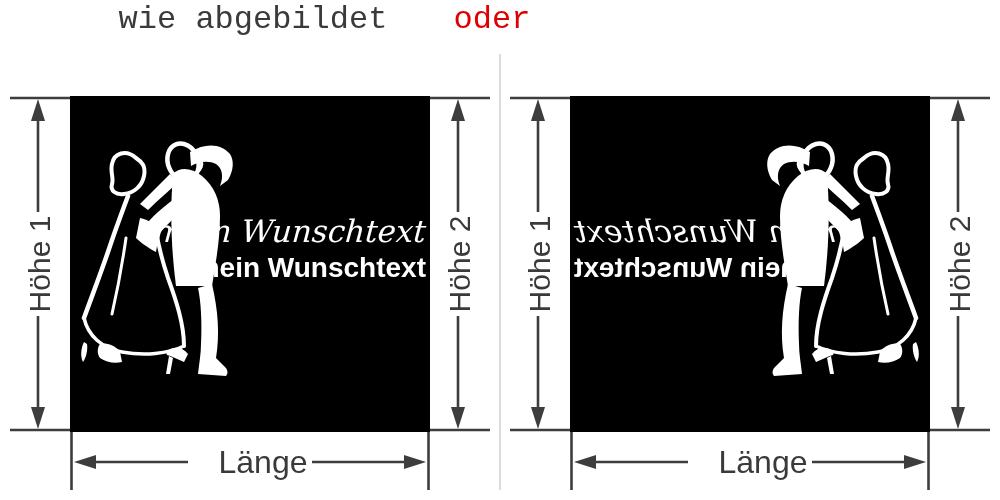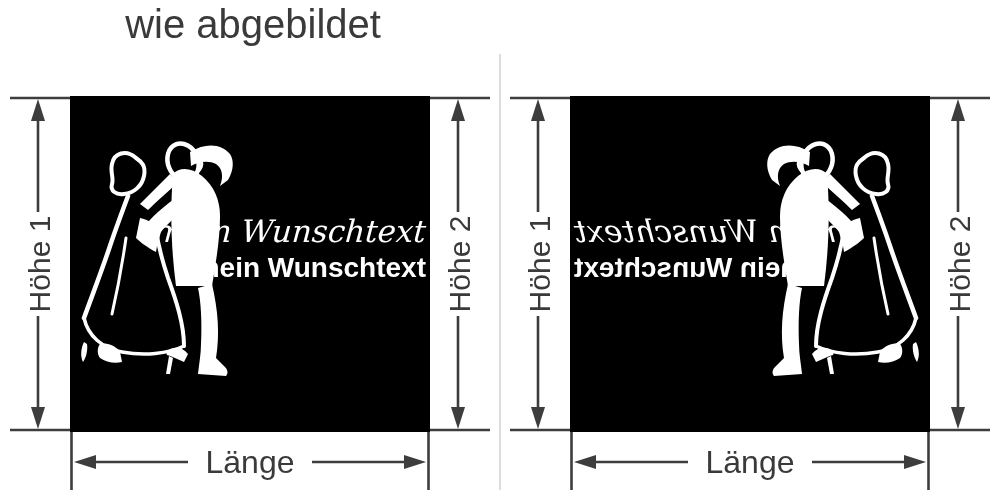--- a/index.html
+++ b/index.html
@@ -1,20 +1,20 @@
 <!DOCTYPE html>
 <html><head>
 <meta charset="utf-8">
 <style>
   html,body{margin:0;padding:0;background:#fff;}
   .stage{position:relative;width:1000px;height:500px;background:#fff;overflow:hidden;
          font-family:"Liberation Sans",sans-serif;color:#3a3a3a;}
   
-  .hdr{position:absolute;top:2px;transform:translateX(-50%);font-size:40px;line-height:1.1;
-       white-space:nowrap;color:#3a3a3a;}
+  .hdr{position:absolute;top:2px;transform:translateX(-50%);font-size:32px;line-height:1.1;
+       white-space:nowrap;color:#3a3a3a;font-family:Liberation Mono, monospace;}
   .hdr.left{left:253px;}
   .hdr.mid{left:492px;color:#e00000;}
   .hdr.right{left:754px;}
   .divider{position:absolute;left:499px;top:54px;width:2px;height:436px;background:#dcdcdc;}
   
   .panel{position:absolute;top:96px;width:480px;height:398px;display:grid;
          grid-template-columns:60px 360px 60px;grid-template-rows:336px 62px;}
   .panel.p-left{left:10px;}
   .panel.p-right{left:510px;}
   .vdim{position:relative;width:60px;height:336px;}
@@ -23,31 +23,32 @@
           font-size:30px;white-space:nowrap;color:#3a3a3a;}
   .square{position:relative;width:360px;height:336px;background:#000;overflow:hidden;}
   .sq-content{position:absolute;inset:0;}
   .sq-content.mirrored{transform:scaleX(-1);}
   .dancers{position:absolute;left:0;top:0;}
   .wish{position:absolute;top:118px;right:4px;text-align:right;color:#fff;}
   .wish .script{font-family:"DejaVu Serif",serif;font-style:italic;font-size:31px;
                 line-height:1.15;transform:skewX(-4deg);}
   .wish .plain{font-family:"Liberation Sans",sans-serif;font-weight:bold;font-size:28px;
                line-height:1.15;margin-top:2px;}
-  .hdim{grid-column:2;position:relative;width:360px;height:62px;}
+  .hdim{grid-column:2;position:relative;width:360px;height:62px;padding-left:26px;}
   .hdim svg{position:absolute;left:0;top:0;}
   .hlabel{position:absolute;left:50%;top:30px;transform:translate(-50%,-50%);
           font-size:32px;color:#3a3a3a;white-space:nowrap;}
 </style>
 </head>
 <body>
 
 <div class="stage">
 
   <div class="hdr left">wie abgebildet</div>
+  <div class="hdr mid">oder</div>
 
   <div class="divider"></div>
 
   <section class="panel p-left">
 
     <div class="vdim">
       <svg width="60" height="336" viewBox="0 0 60 336">
         <g stroke="#3d3d3d" stroke-width="2.6" fill="#3d3d3d">
           <line x1="0" y1="2" x2="60" y2="2"></line>
           <line x1="0" y1="334" x2="60" y2="334"></line>

